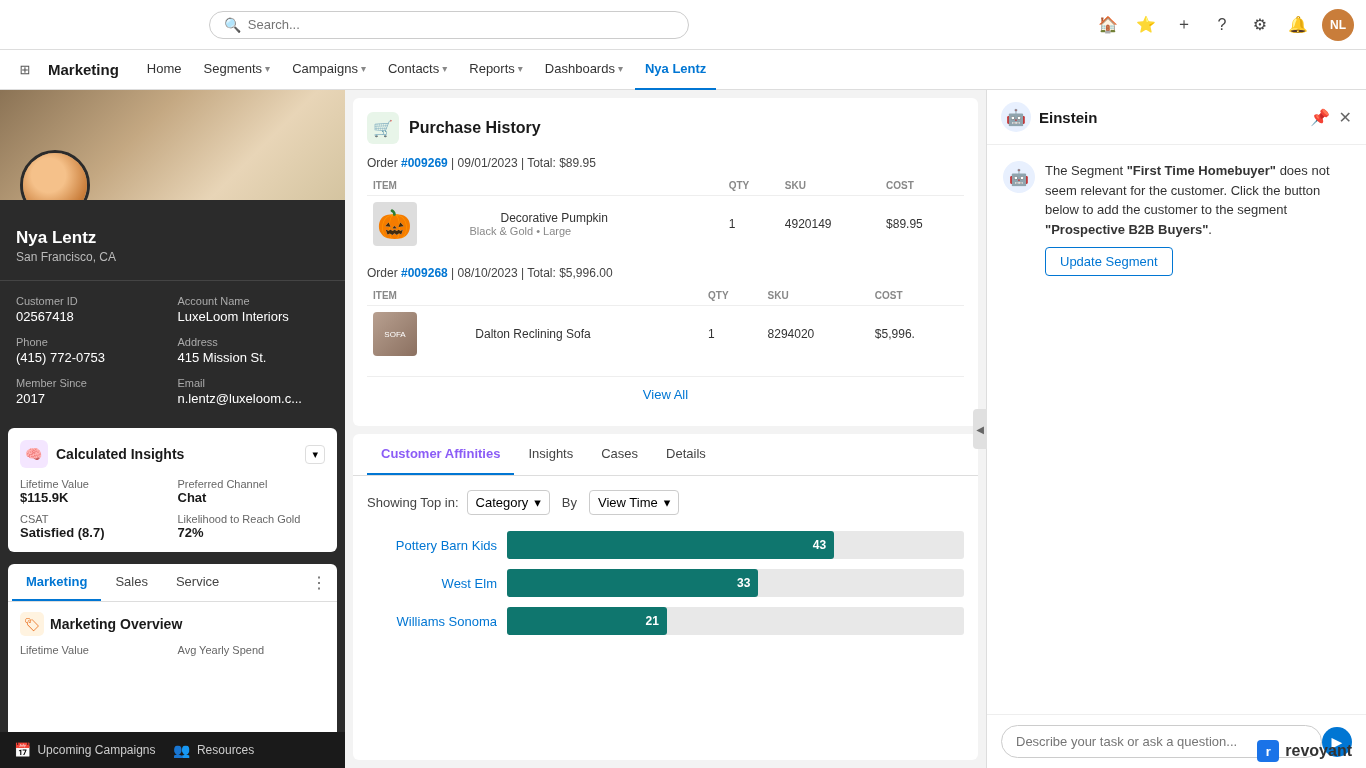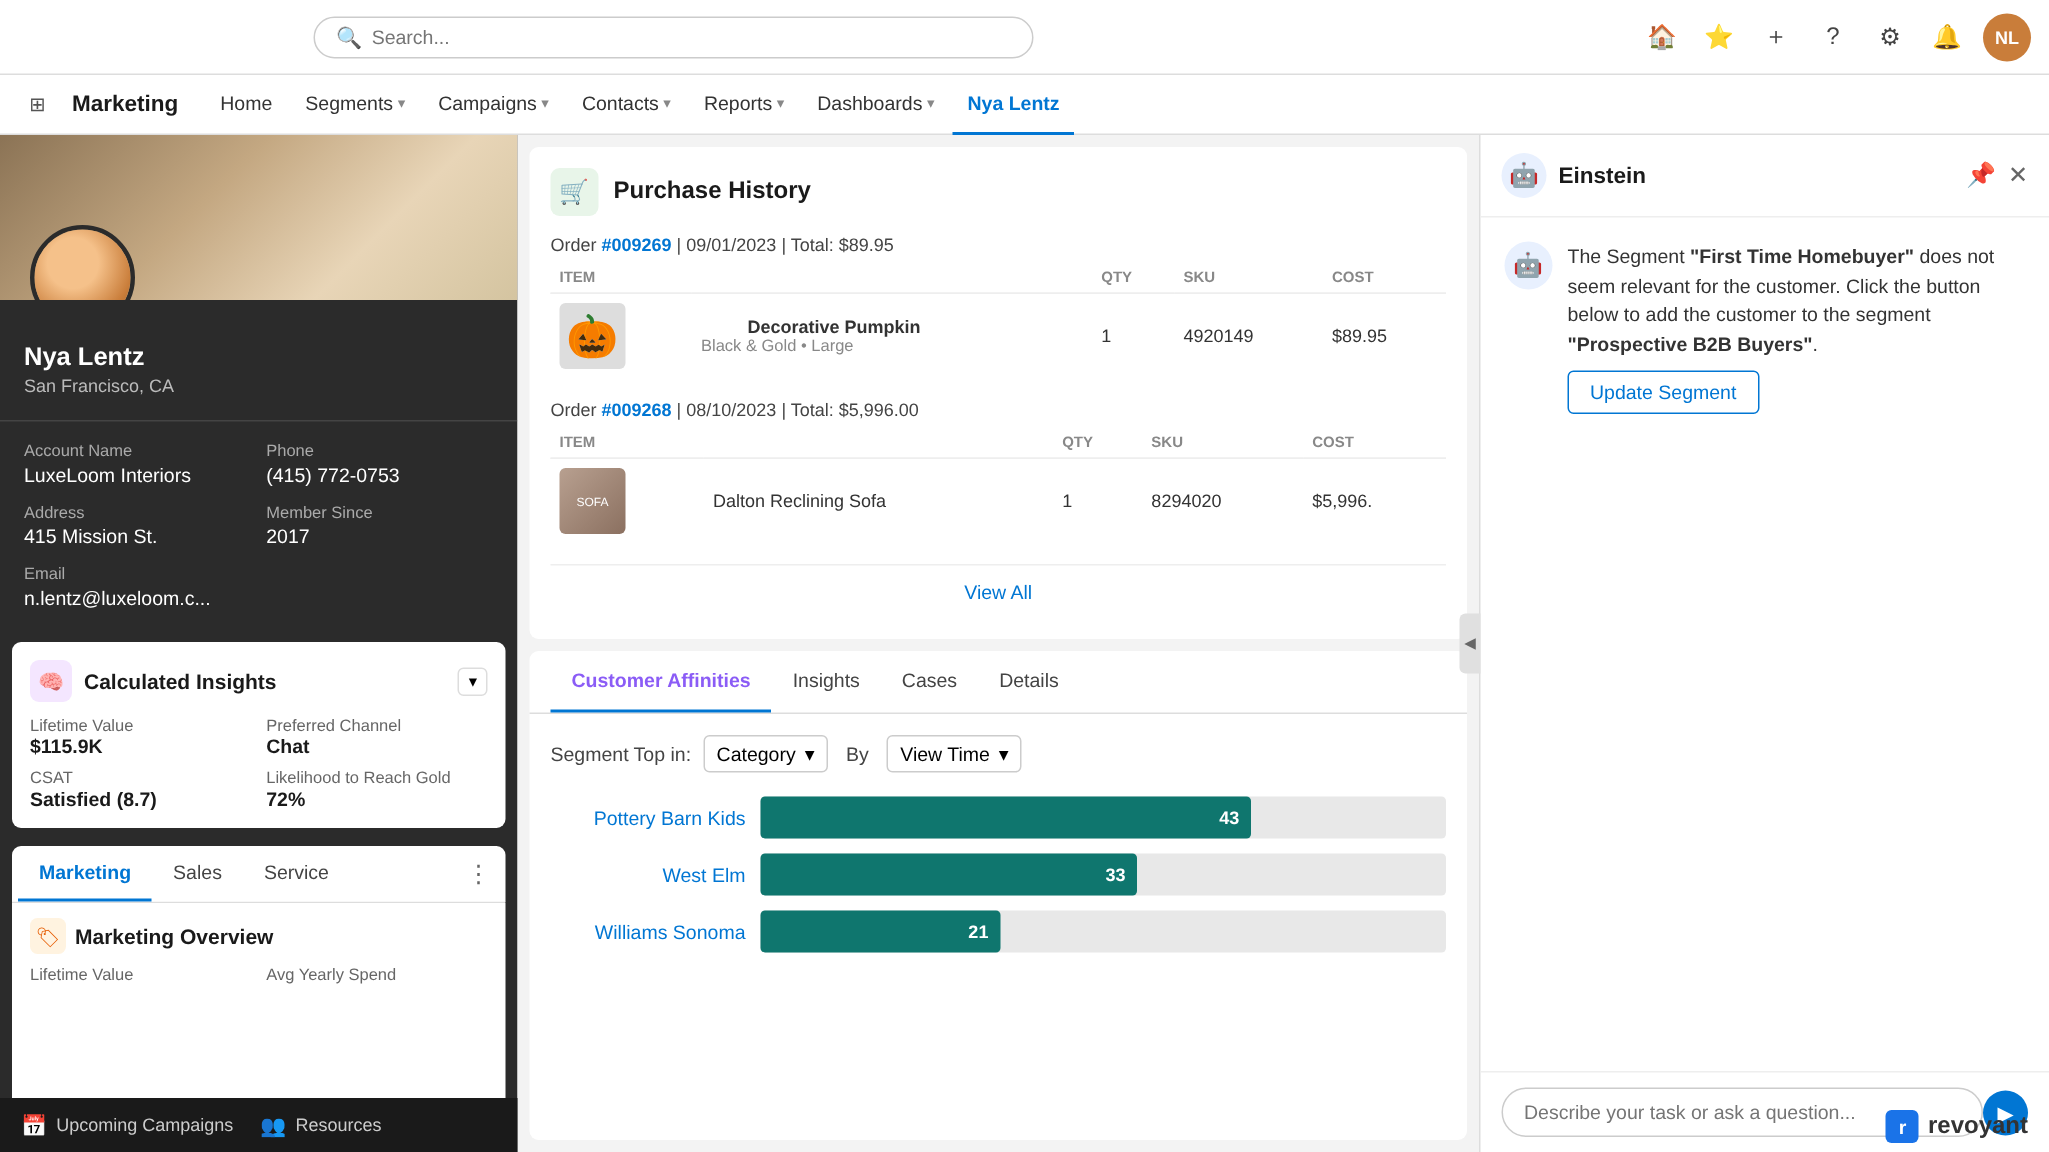--- a/index.html
+++ b/index.html
@@ -419,20 +419,24 @@
       <div class="profile-bg"></div>
       <div class="profile-avatar">
         <div class="profile-avatar-img"></div>
       </div>
     </div>
     <div class="profile-info">
       <div class="profile-name">Nya Lentz</div>
       <div class="profile-location">San Francisco, CA</div>
     </div>
     <div class="profile-fields">
+      <div>
+        <div class="field-label">Customer ID</div>
+        <div class="field-value">02567418</div>
+      </div>
       <div>
         <div class="field-label">Account Name</div>
         <div class="field-value">LuxeLoom Interiors</div>
       </div>
       <div>
         <div class="field-label">Phone</div>
         <div class="field-value">(415) 772-0753</div>
       </div>
       <div>
         <div class="field-label">Address</div>
@@ -531,21 +535,21 @@
             </tr>
           </thead>
           <tbody>
             <tr>
               <td>
                 <div class="item-img">
                   <span style="font-size:28px;">🎃</span>
                 </div>
               </td>
               <td>
-                <div style="font-weight:700;margin-left:31px;">Decorative Pumpkin</div>
+                <div style="font-weight:400;margin-left:31px;">Decorative Pumpkin</div>
                 <div style="color:#888; font-size:11px;">Black &amp; Gold • Large</div>
               </td>
               <td>1</td>
               <td>4920149</td>
               <td>$89.95</td>
             </tr>
           </tbody>
         </table>
       </div>
 
@@ -585,21 +589,21 @@
 
     <div class="affinity-panel">
       <div class="affinity-tabs">
         <div class="atab active">Customer Affinities</div>
         <div class="atab">Insights</div>
         <div class="atab">Cases</div>
         <div class="atab">Details</div>
       </div>
       <div class="affinity-body">
         <div class="showing-row">
-          <span class="showing-label">Segment Top in:</span>
+          <span class="showing-label">Showing Top in:</span>
           <div class="showing-select">
             <span>Category</span>
             <span>▾</span>
           </div>
           <span style="font-size:13px; color:#444; margin: 0 4px;">By</span>
           <div class="showing-select">
             <span>View Time</span>
             <span>▾</span>
           </div>
         </div>

